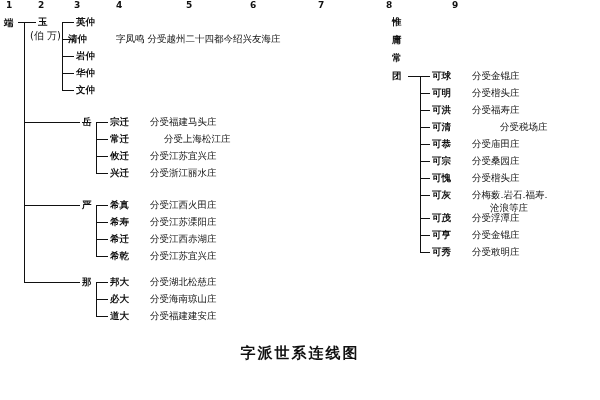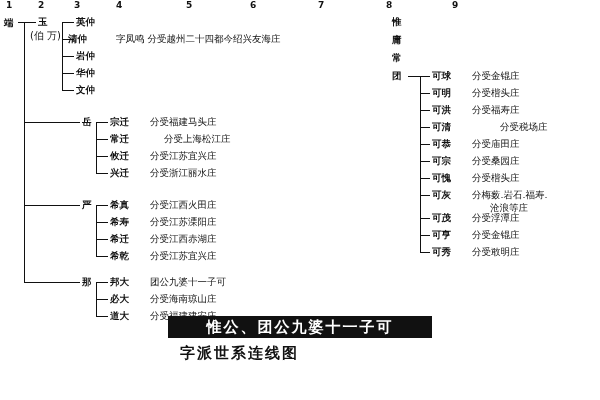--- a/index.html
+++ b/index.html
@@ -28,22 +28,22 @@
 
   
   .title-band{
     position:absolute;
     left:168px;top:316px;width:264px;height:22px;
     background:#111;color:#fff;
     display:flex;align-items:center;justify-content:center;
     font-size:15px;font-weight:bold;letter-spacing:2px;
   }
   .title-sub{
-    position:absolute;left:180px;top:344px;width:264px;
-    font-size:15px;font-weight:bold;letter-spacing:2px;color:#111;
+    position:absolute;left:168px;top:344px;width:264px;
+    text-align:center;font-size:15px;font-weight:bold;letter-spacing:2px;color:#111;
   }
   .footer{
     position:absolute;left:0;top:378px;width:600px;
     text-align:center;font-size:10.5px;color:#111;white-space:nowrap;
   }
 </style>
 </head>
 <body>
 
 <div class="page">
@@ -129,21 +129,21 @@
   <div class="t b" style="left:110px;top:250px">希乾</div>
   <div class="t" style="left:150px;top:250px">分受江苏宜兴庄</div>
 
   <div class="hline" style="left:24px;top:282px;width:56px;"></div>
   <div class="t b" style="left:82px;top:276px">那</div>
 
   <div class="vline" style="left:96px;top:282px;height:34px;"></div>
 
   <div class="hline" style="left:96px;top:282px;width:12px;"></div>
   <div class="t b" style="left:110px;top:276px">邦大</div>
-  <div class="t" style="left:150px;top:276px">团公九婆十一子可</div>
+  <div class="t" style="left:150px;top:276px">分受湖北松慈庄</div>
 
   <div class="hline" style="left:96px;top:299px;width:12px;"></div>
   <div class="t b" style="left:110px;top:293px">必大</div>
   <div class="t" style="left:150px;top:293px">分受海南琼山庄</div>
 
   <div class="hline" style="left:96px;top:316px;width:12px;"></div>
   <div class="t b" style="left:110px;top:310px">道大</div>
   <div class="t" style="left:150px;top:310px">分受福建建安庄</div>
 
   <div class="t b" style="left:392px;top:16px">惟</div>
@@ -192,17 +192,16 @@
   <div class="t" style="left:472px;top:212px">分受浮潭庄</div>
 
   <div class="hline" style="left:420px;top:235px;width:10px;"></div>
   <div class="t b" style="left:432px;top:229px">可亨</div>
   <div class="t" style="left:472px;top:229px">分受金锟庄</div>
 
   <div class="hline" style="left:420px;top:252px;width:10px;"></div>
   <div class="t b" style="left:432px;top:246px">可秀</div>
   <div class="t" style="left:472px;top:246px">分受敢明庄</div>
 
-  <div class="title-band">惟公、团公九婆十一子可</div>
   <div class="title-sub">字派世系连线图</div>
 
 
 </div>
 
 </body></html>

